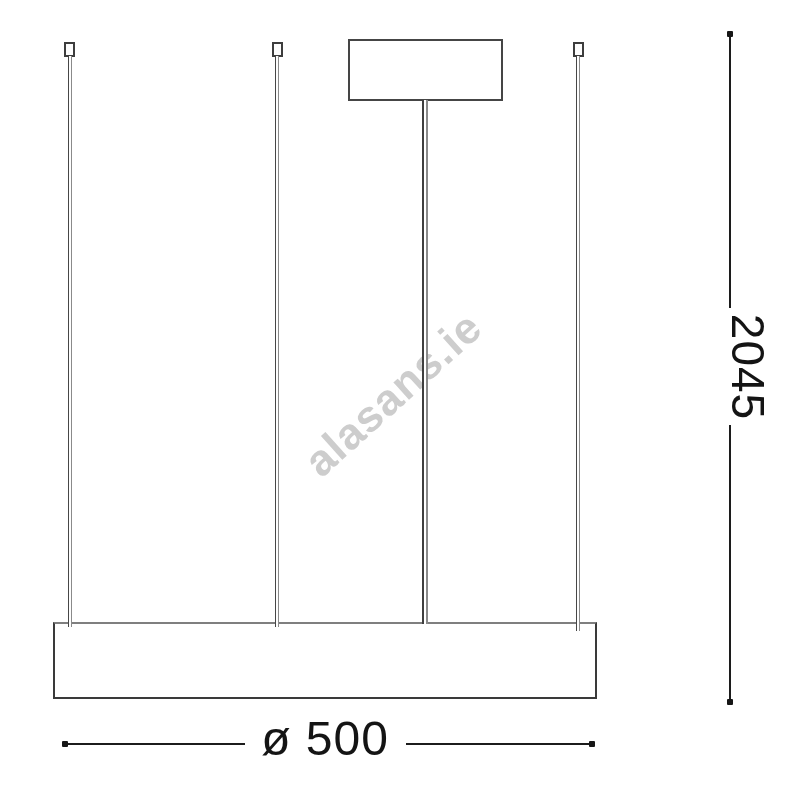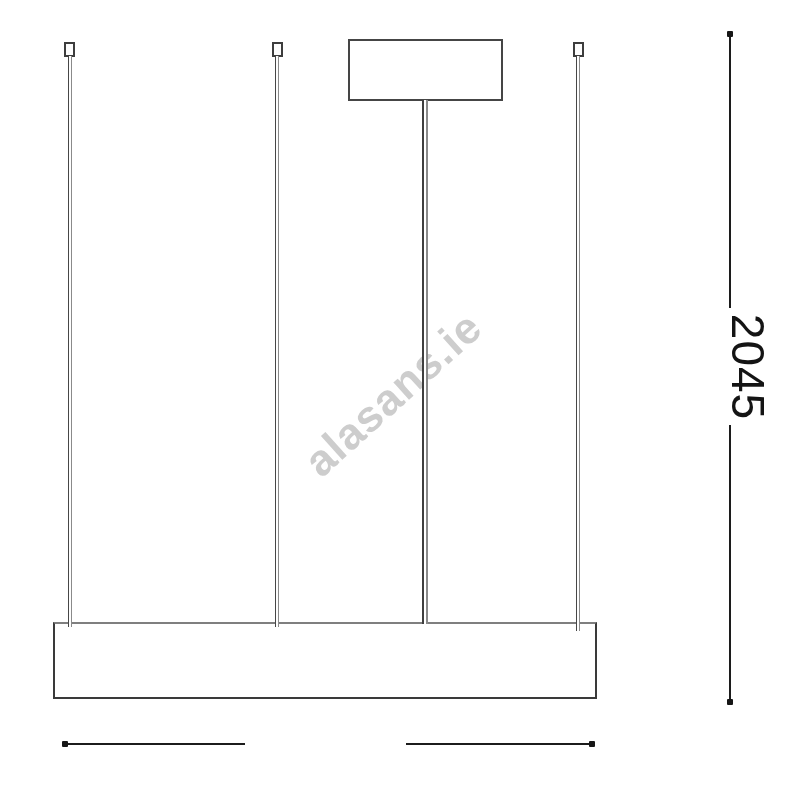--- a/index.html
+++ b/index.html
@@ -162,14 +162,15 @@
   <div class="abs dim-line-v dim-v-upper"></div>
   <div class="abs dim-line-v dim-v-lower"></div>
   <div class="abs dot dot-v-top"></div>
   <div class="abs dot dot-v-bottom"></div>
   <div class="abs dim-label label-height">2045</div>
 
   <div class="abs dim-line-h dim-h-left"></div>
   <div class="abs dim-line-h dim-h-right"></div>
   <div class="abs dot dot-h-left"></div>
   <div class="abs dot dot-h-right"></div>
+  <div class="abs dim-label label-diameter">ø 500</div>
 
 </div>
 
 </body></html>

